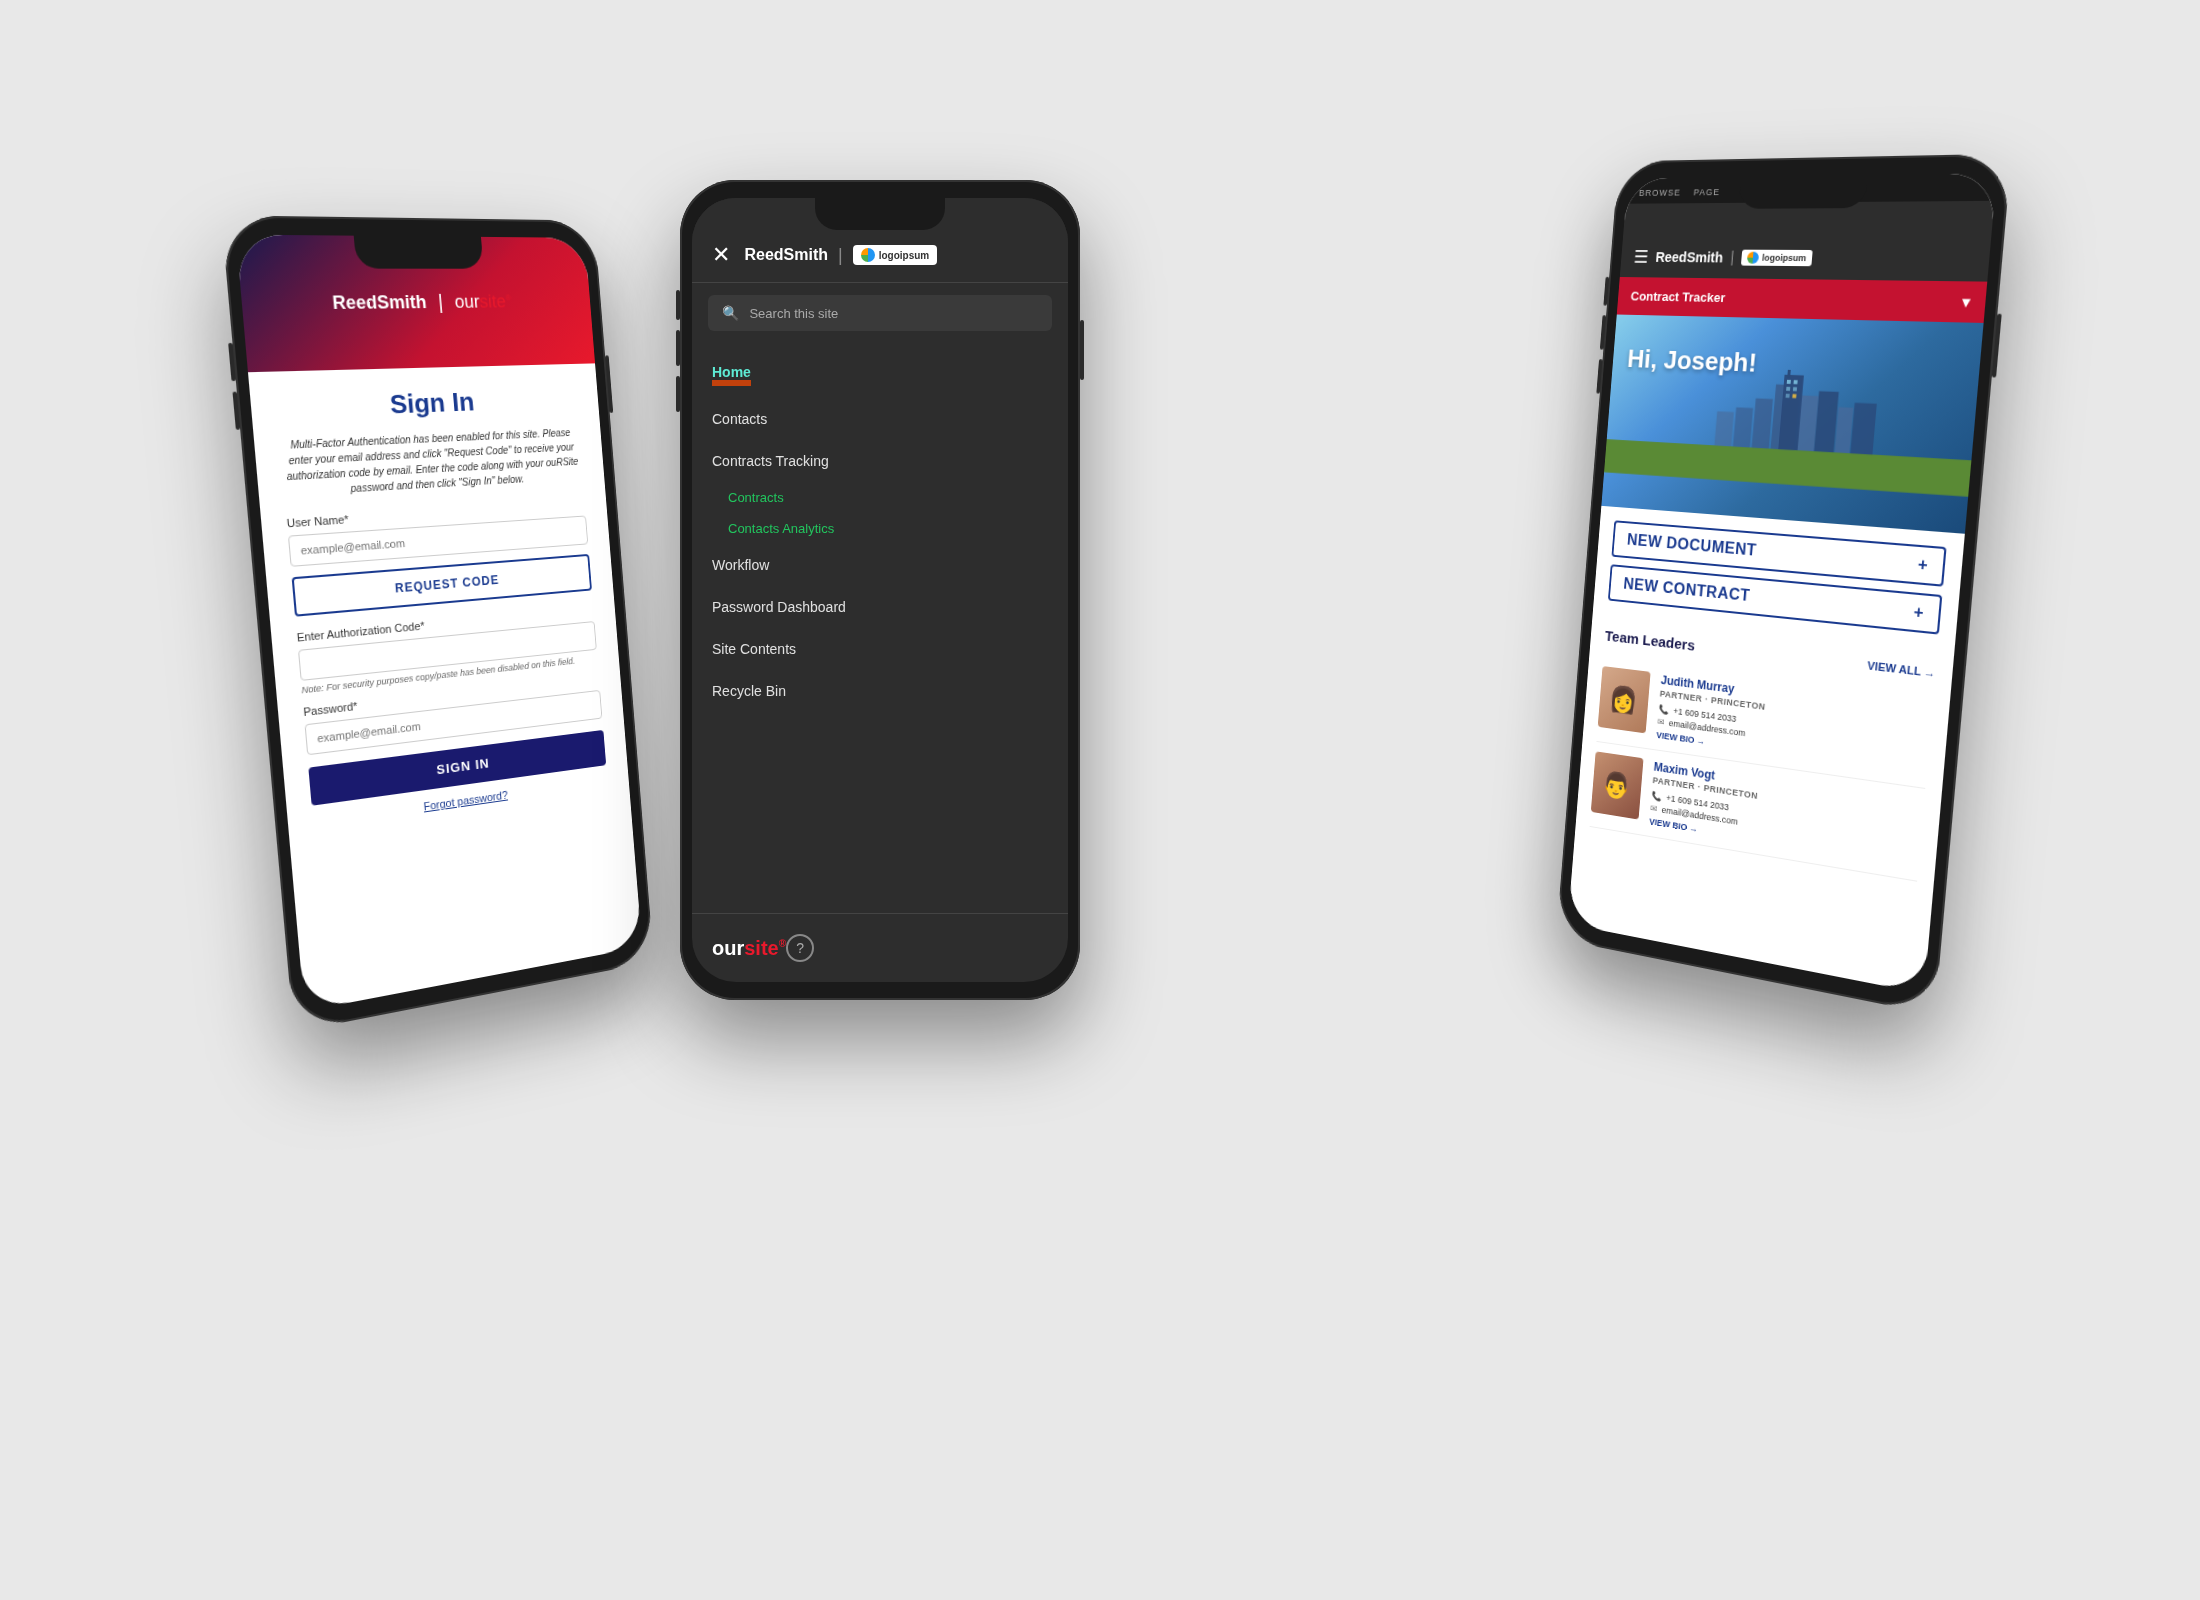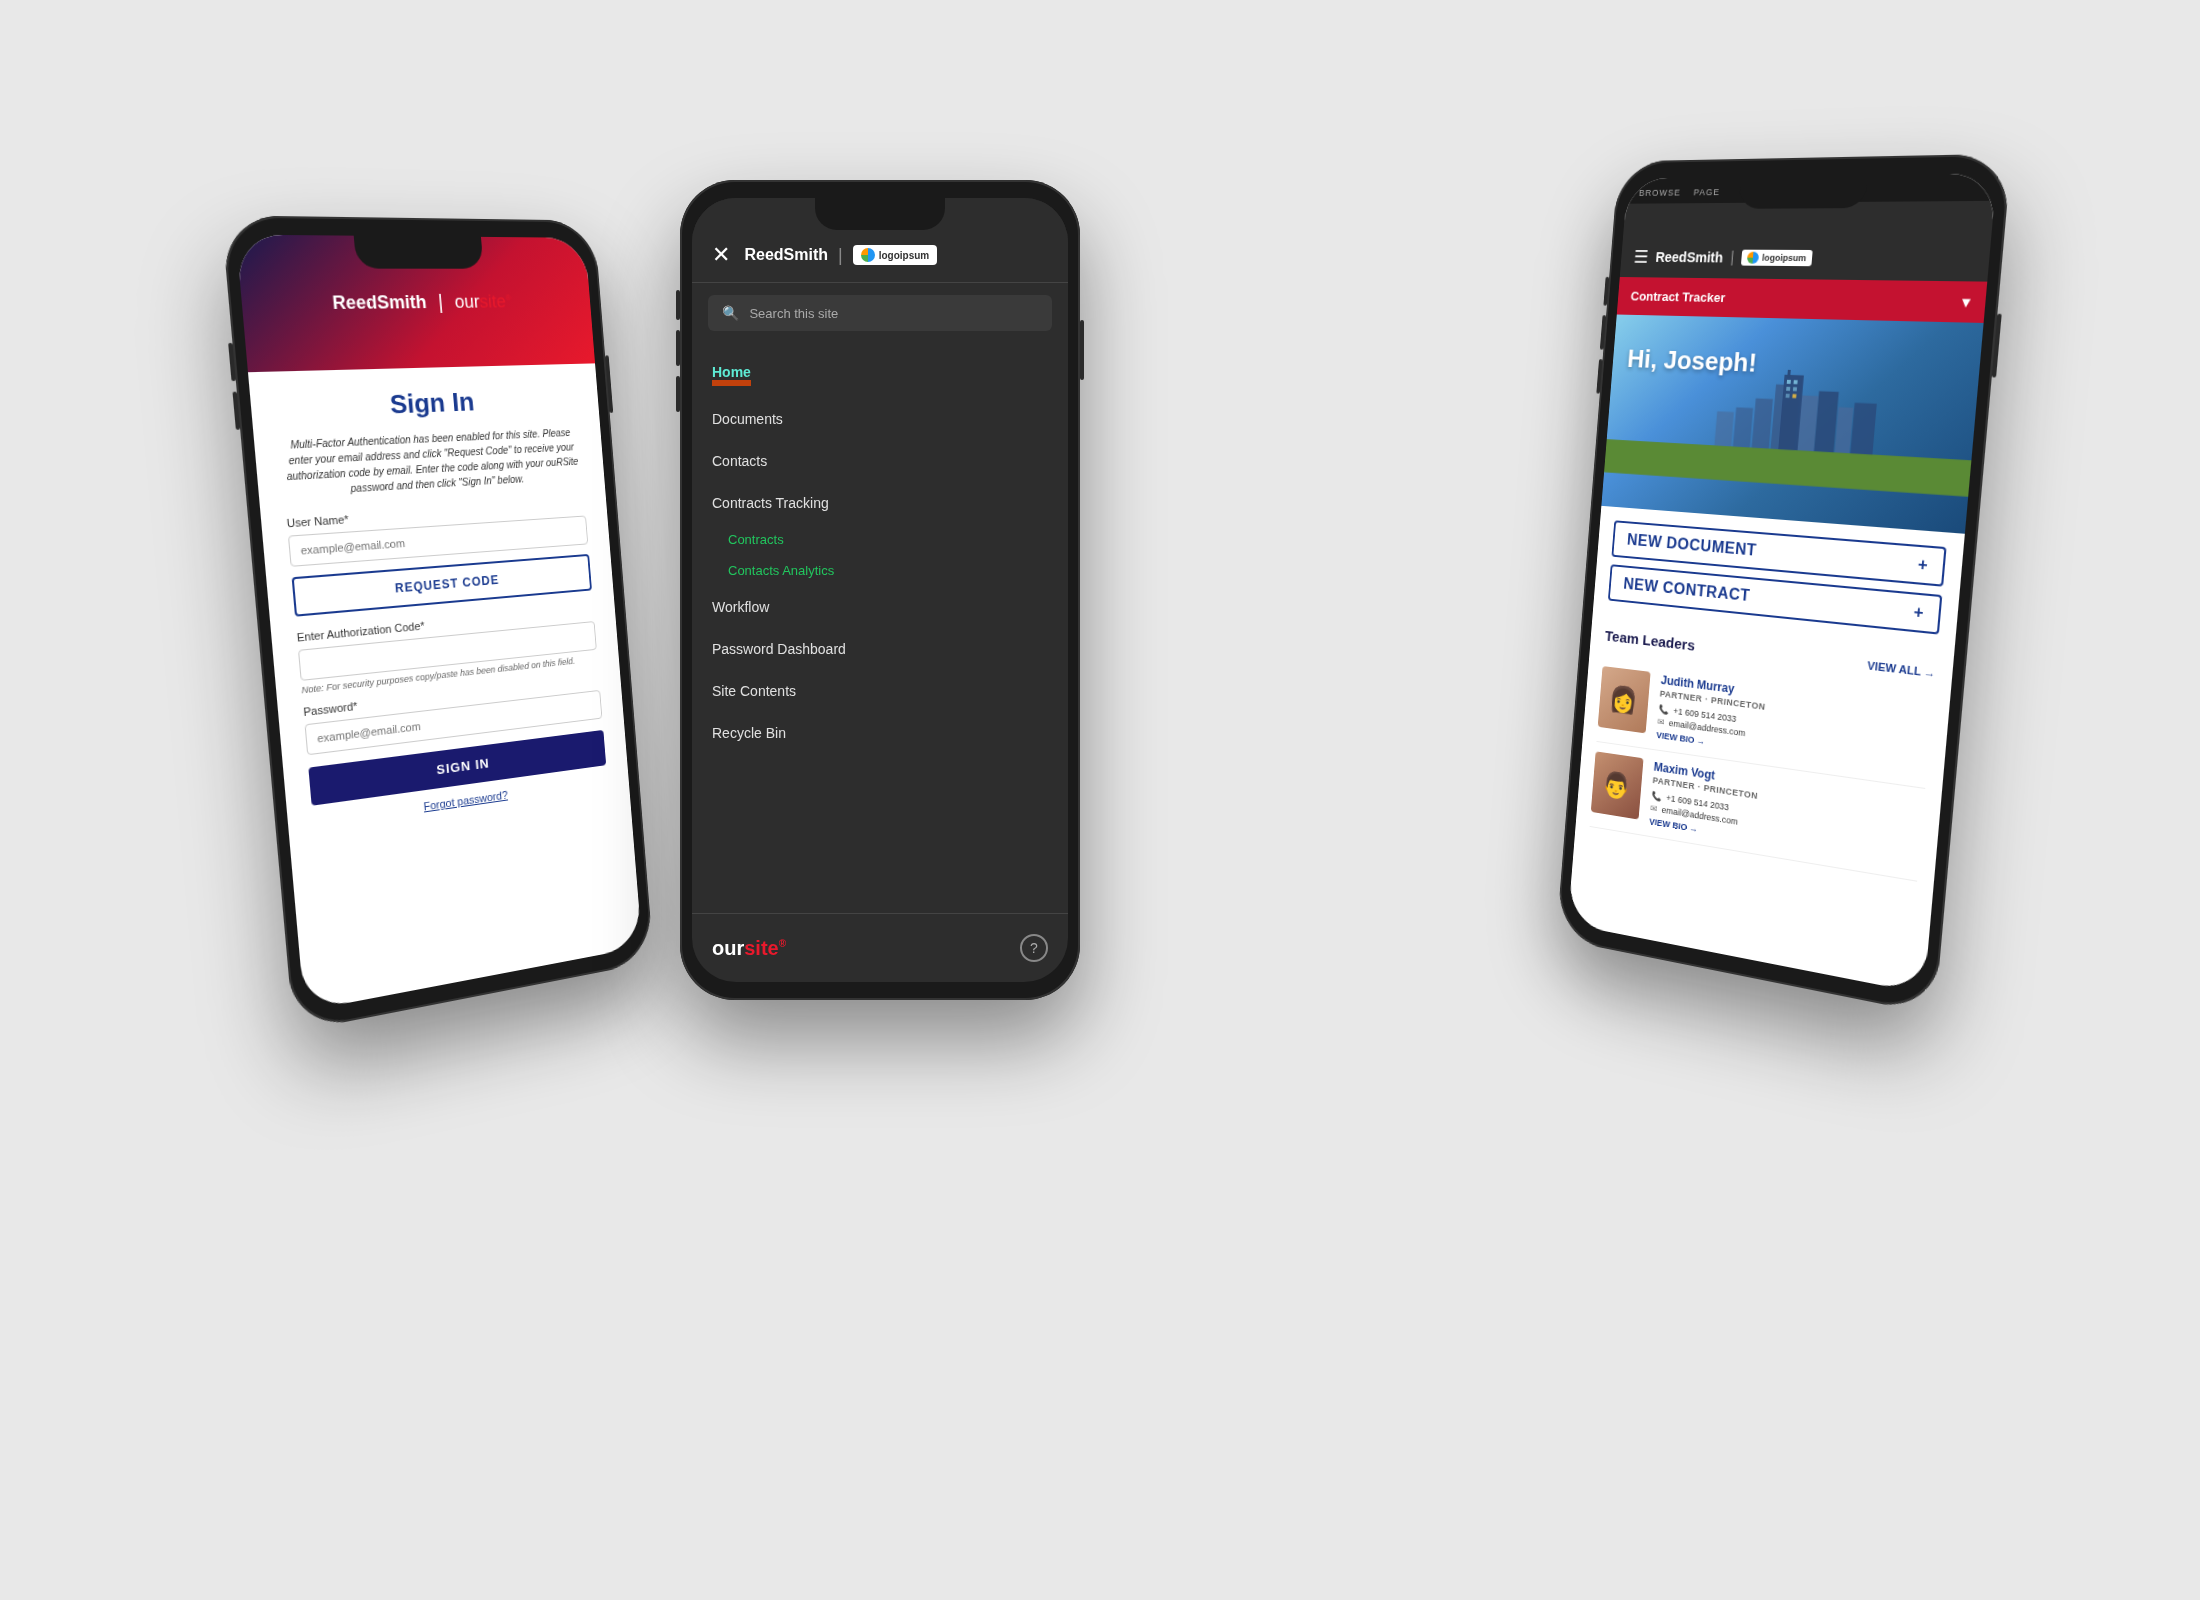--- a/index.html
+++ b/index.html
@@ -399,21 +399,20 @@
       padding: 8px 36px;
       color: #22c55e;
       font-size: 13px;
       cursor: pointer;
     }
 
     .nav-footer {
       padding: 20px;
       display: flex;
       align-items: center;
-      justify-content: space-between;
       border-top: 1px solid #444;
     }
 
     .nav-footer-brand {
       font-size: 20px;
       color: white;
       font-weight: 700;
     }
 
     .nav-footer-brand span {
@@ -745,23 +744,20 @@
           </div>
           <div class="nav-search-bar">
             <span class="nav-search-icon">🔍</span>
             <span class="nav-search-text">Search this site</span>
           </div>
           <div class="nav-menu">
             <div class="nav-menu-item-wrap">
               <span class="nav-menu-item active">Home</span>
             </div>
             <div class="nav-menu-item-wrap">
-              <span class="nav-menu-item">Documents</span>
-            </div>
-            <div class="nav-menu-item-wrap">
               <span class="nav-menu-item">Contacts</span>
             </div>
             <div class="nav-menu-item-wrap">
               <span class="nav-menu-item">Contracts Tracking</span>
             </div>
             <div class="nav-menu-sub">Contracts</div>
             <div class="nav-menu-sub">Contacts Analytics</div>
             <div class="nav-menu-item-wrap">
               <span class="nav-menu-item">Workflow</span>
             </div>

